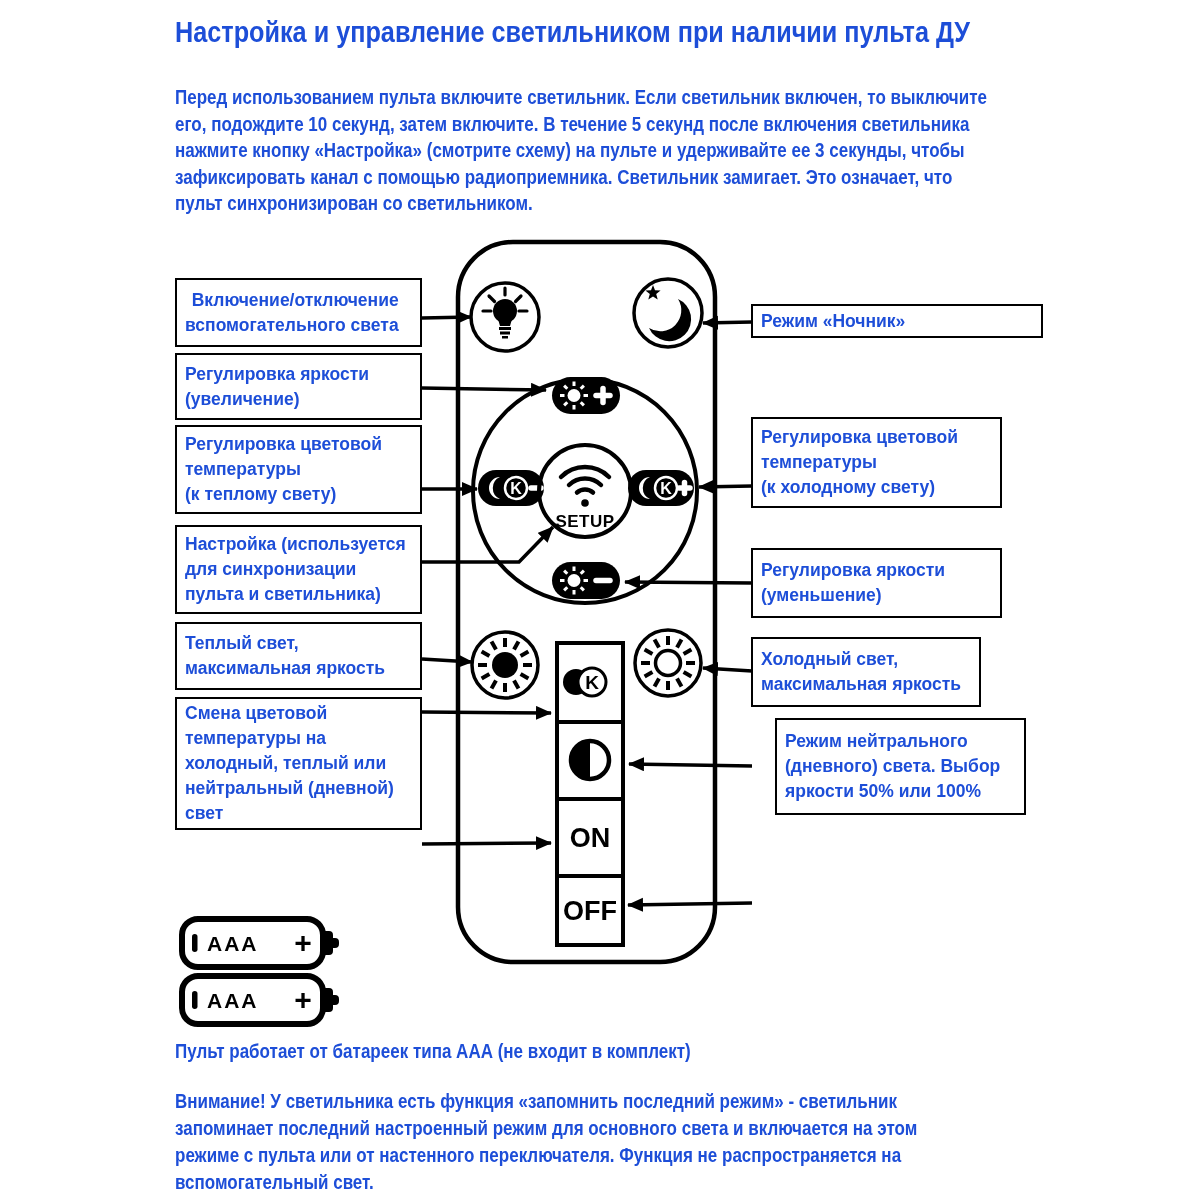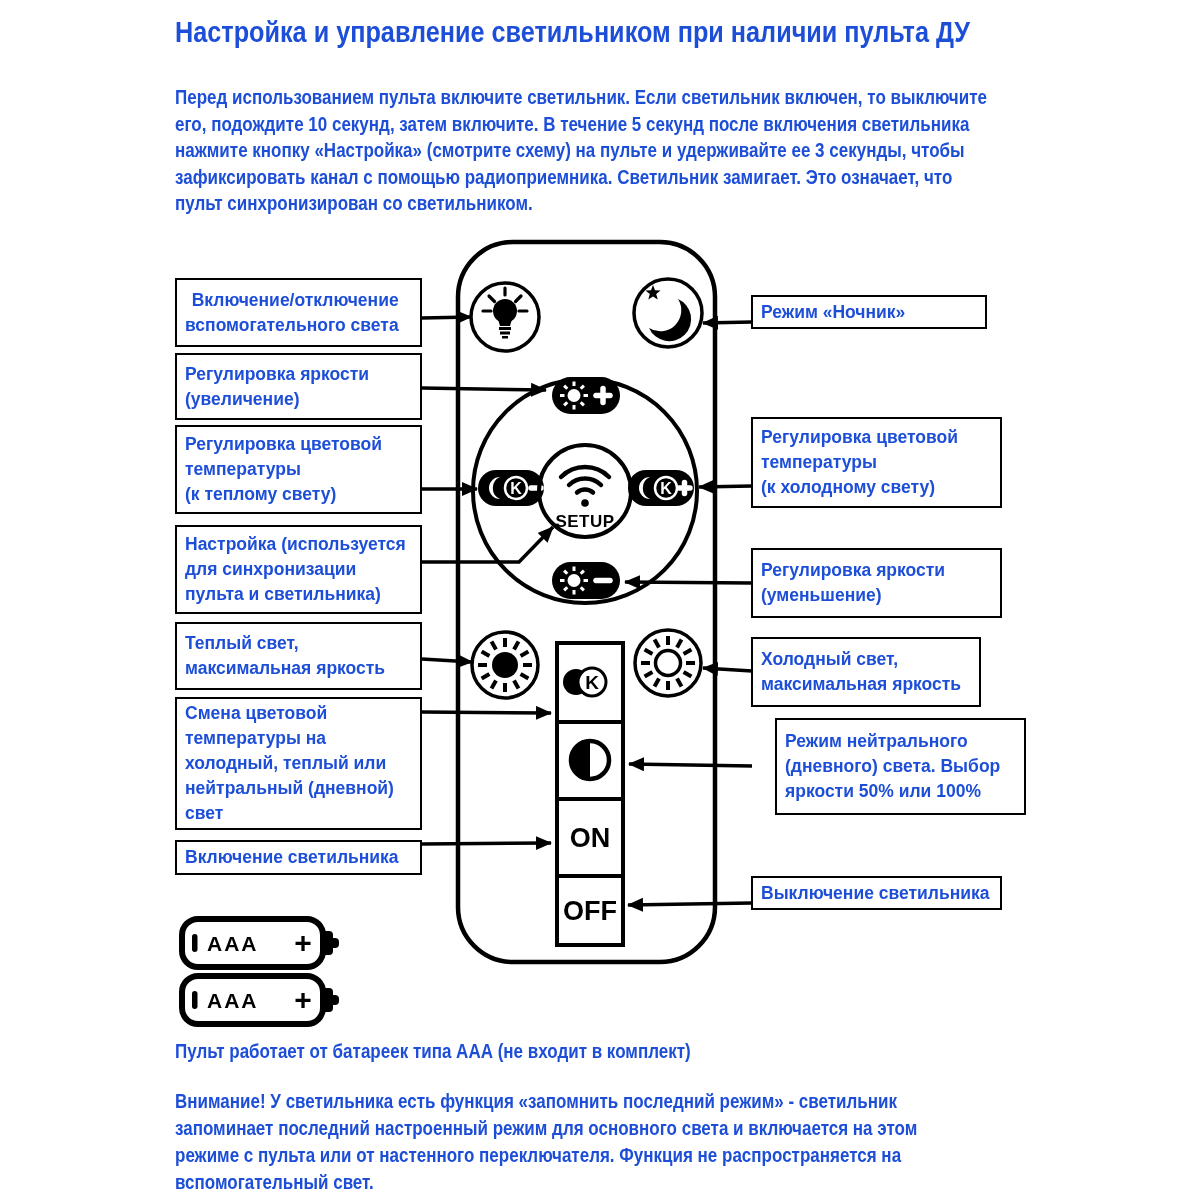--- a/index.html
+++ b/index.html
@@ -291,47 +291,41 @@
     <span>Теплый свет,
 максимальная яркость</span>
     </div>
   <div class="box" style="left:175px;top:697px;width:247px;height:133px;">
     <span>Смена цветовой
 температуры на
 холодный, теплый или
 нейтральный (дневной)
 свет</span>
     </div>
-  <div class="box" style="left:175px;top:840px;width:247px;height:35px;">
-    <span>Включение светильника</span>
-    </div>
-
-  <div class="box" style="left:751px;top:295px;width:236px;height:34px;">
+
+  <div class="box" style="left:751px;top:304px;width:292px;height:34px;">
     <span>Режим «Ночник»</span>
     </div>
   <div class="box" style="left:751px;top:417px;width:251px;height:91px;">
     <span>Регулировка цветовой
 температуры
 (к холодному свету)</span>
     </div>
   <div class="box" style="left:751px;top:548px;width:251px;height:70px;">
     <span>Регулировка яркости
 (уменьшение)</span>
     </div>
   <div class="box" style="left:751px;top:637px;width:230px;height:70px;">
     <span>Холодный свет,
 максимальная яркость</span>
     </div>
   <div class="box" style="left:751px;top:718px;width:251px;height:97px;margin-left:24px;">
     <span>Режим нейтрального
 (дневного) света. Выбор
 яркости 50% или 100%</span>
-    </div>
-  <div class="box" style="left:751px;top:876px;width:251px;height:34px;">
-    <span>Выключение светильника</span>
     </div>
 
   <div class="abs" id="battery-note-wrap">
     <span class="cond">Пульт работает от батареек типа ААА (не входит в комплект)</span>
   </div>
 
   <div class="abs" id="warning-wrap">
     <span class="cond">Внимание! У светильника есть функция «запомнить последний режим» - светильник
 запоминает последний настроенный режим для основного света и включается на этом
 режиме с пульта или от настенного переключателя. Функция не распространяется на

